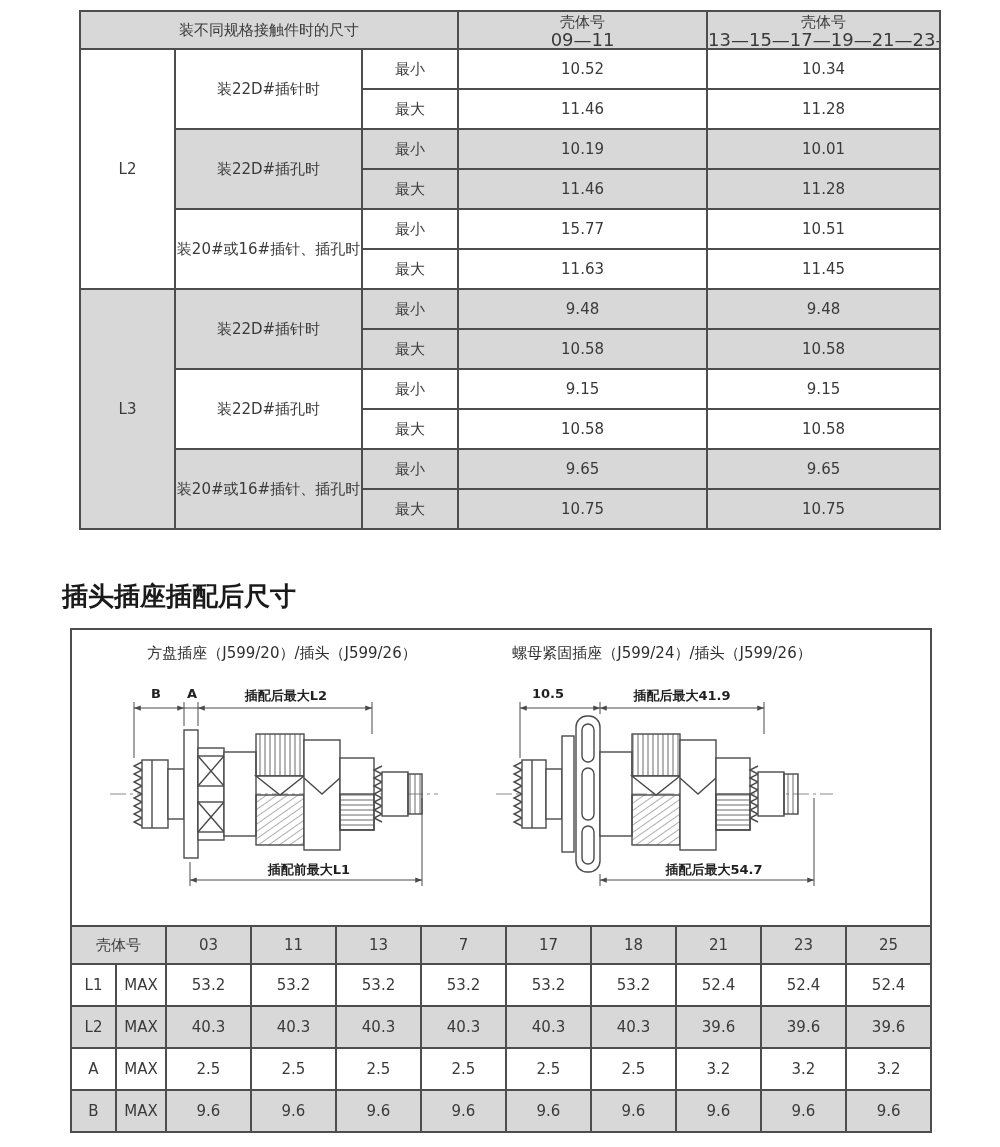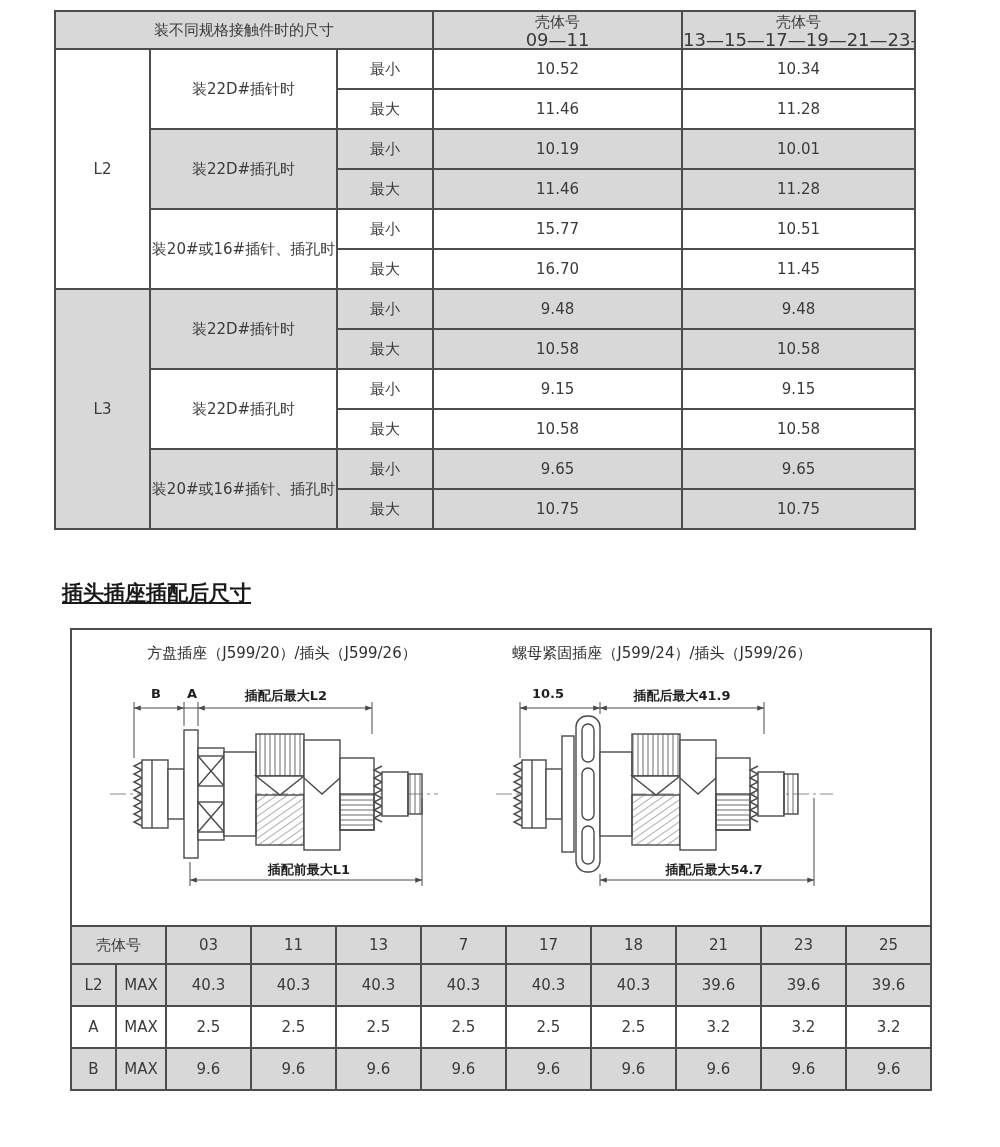--- a/index.html
+++ b/index.html
@@ -7,27 +7,27 @@
     width:1000px;height:1147px;position:relative;background:#ffffff;
     font-family:"DejaVu Sans","Liberation Sans",sans-serif;color:#3a3a3a;
   }
   table.tbl{border-collapse:collapse;table-layout:fixed;background:#fff;}
   table.tbl td{
     border:2px solid #4d4d4d;text-align:center;vertical-align:middle;
     padding:0;font-size:15px;color:#3a3a3a;overflow:hidden;white-space:nowrap;
   }
   tr.g > td{background:#d8d8d8;}
   td.wcell{background:#ffffff;}
-  .top-table{position:absolute;left:54px;top:10px;width:860px;}
+  .top-table{position:absolute;left:79px;top:10px;width:860px;}
   .top-table tr{height:40px;}
   .top-table tr.hdr{height:38px;}
   .top-table tr.hdr td{background:#d8d8d8;font-size:15px;line-height:18px;}
   .hdr .sub{font-size:18px;line-height:17px;}
   .section-title{
-    position:absolute;left:62px;top:579px;font-size:21px;font-weight:bold;color:#1a1a1a;text-decoration:underline;
+    position:absolute;left:62px;top:579px;font-size:26px;font-weight:bold;color:#1a1a1a;
   }
   .bottom-table{position:absolute;left:70px;top:628px;width:860px;}
   .bottom-table tr.hdr{height:38px;}
   .bottom-table tr.hdr td{background:#d8d8d8;}
   .bottom-table tr.data{height:42px;}
   .diag-row{height:297px;}
   .diag-cell{position:relative;background:#fff;margin-top:11px;}
   .caption{
     position:absolute;top:14px;font-size:15px;color:#2e2e2e;text-align:center;white-space:nowrap;
   }
@@ -87,21 +87,21 @@
     <td>11.28</td>
   </tr>
   <tr>
     <td rowspan="2">装20#或16#插针、插孔时</td>
     <td>最小</td>
     <td>15.77</td>
     <td>10.51</td>
   </tr>
   <tr>
     <td>最大</td>
-    <td>16.70</td>
+    <td>11.63</td>
     <td>11.45</td>
   </tr>
 
   <tr class="g">
     <td rowspan="6" class="wcell">L3</td>
     <td rowspan="2">装22D#插针时</td>
     <td>最小</td>
     <td>9.48</td>
     <td>9.48</td>
   </tr>
@@ -263,20 +263,33 @@
     <td>11</td>
     <td>13</td>
     <td>7</td>
     <td>17</td>
     <td>18</td>
     <td>21</td>
     <td>23</td>
     <td>25</td>
   </tr>
 
+  <tr class="data">
+    <td>L1</td>
+    <td>MAX</td>
+    <td>53.2</td>
+    <td>53.2</td>
+    <td>53.2</td>
+    <td>53.2</td>
+    <td>53.2</td>
+    <td>53.2</td>
+    <td>52.4</td>
+    <td>52.4</td>
+    <td>52.4</td>
+  </tr>
   <tr class="data g">
     <td>L2</td>
     <td>MAX</td>
     <td>40.3</td>
     <td>40.3</td>
     <td>40.3</td>
     <td>40.3</td>
     <td>40.3</td>
     <td>40.3</td>
     <td>39.6</td>

